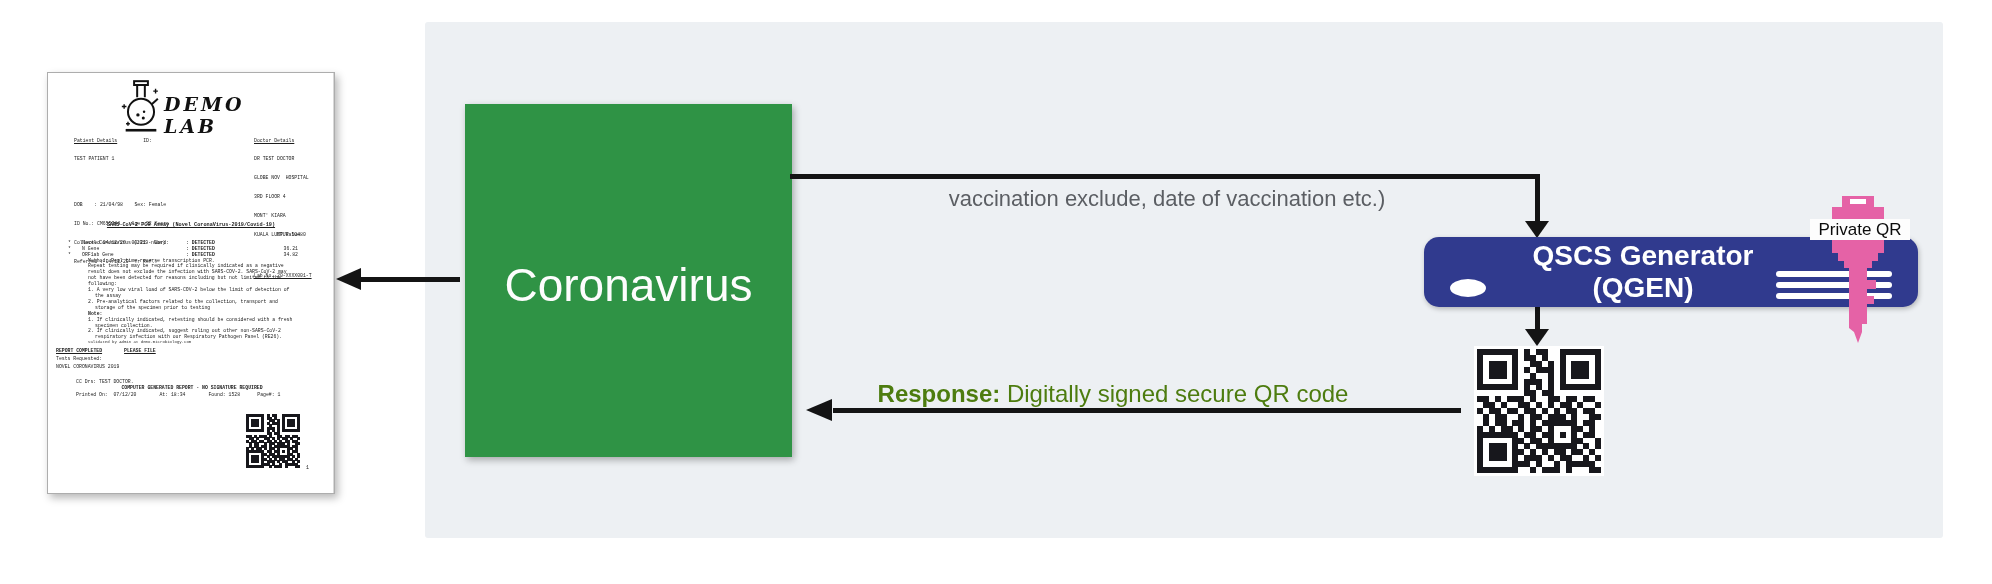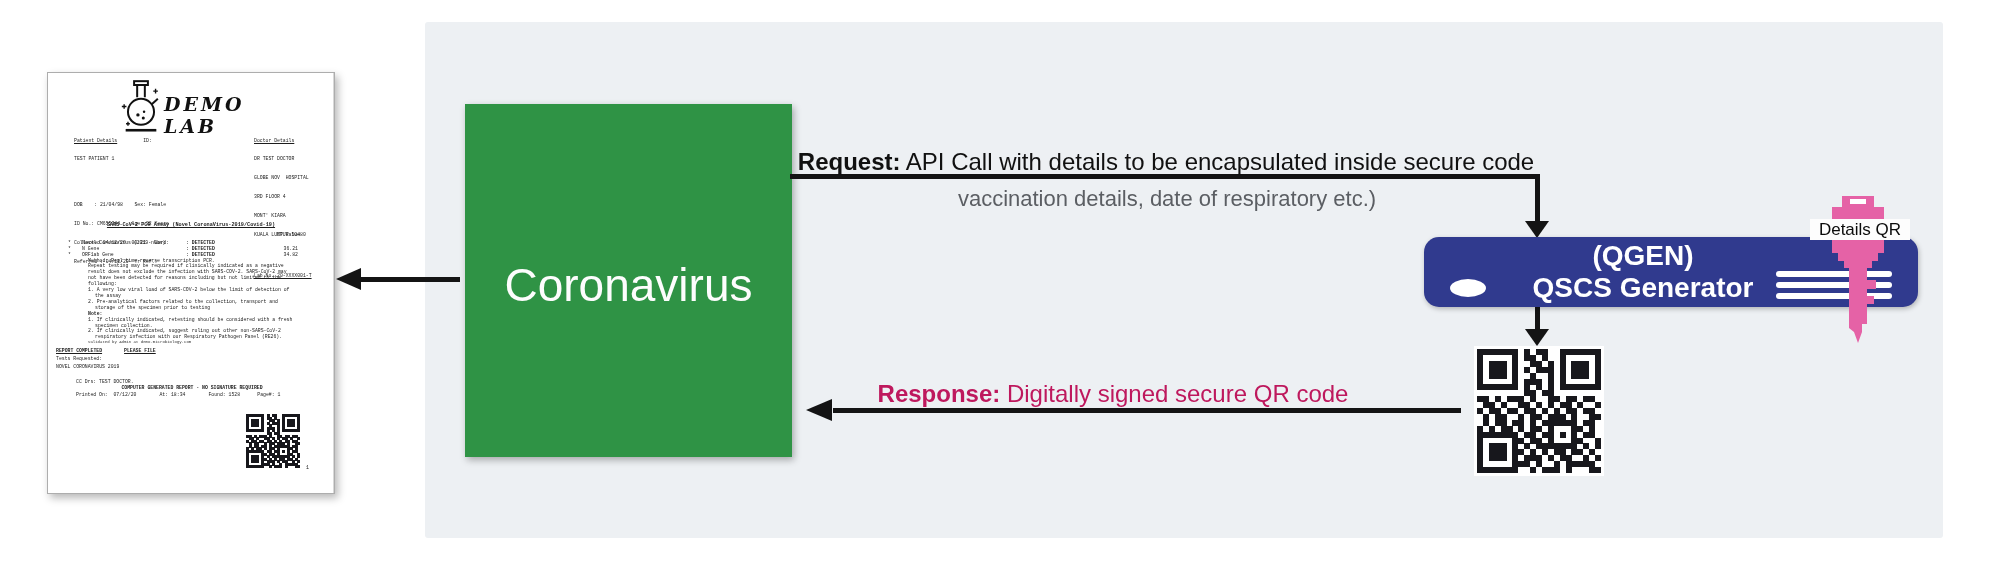--- a/index.html
+++ b/index.html
@@ -56,21 +56,21 @@
   .gen-v{left:1535px;top:306px;width:5px;height:24px;}
   .gen-head{position:absolute;left:1525px;top:329px;width:0;height:0;border-left:12px solid transparent;border-right:12px solid transparent;border-top:17px solid #141414;}
   .resp-h{left:833px;top:408px;width:628px;height:5px;}
   .resp-head{position:absolute;left:806px;top:399px;width:0;height:0;border-top:11px solid transparent;border-bottom:11px solid transparent;border-right:26px solid #141414;}
   .out-h{left:360px;top:277px;width:100px;height:5px;}
   .out-head{position:absolute;left:336px;top:268px;width:0;height:0;border-top:11px solid transparent;border-bottom:11px solid transparent;border-right:25px solid #141414;}
 
   
   .req-text{position:absolute;left:796px;top:148px;width:740px;text-align:center;font-size:24px;color:#111;}
   .req-example{position:absolute;left:797px;top:186px;width:740px;text-align:center;font-size:22px;line-height:26px;color:#5b5e63;}
-  .resp-text{position:absolute;left:790px;top:380px;width:646px;text-align:center;font-size:24px;color:#be185d;}
+  .resp-text{position:absolute;left:790px;top:380px;width:646px;text-align:center;font-size:24px;color:#4d7c0f;}
 
   
   .gen-box{position:absolute;left:1424px;top:237px;width:494px;height:70px;background:#303a8e;border-radius:15px;
            box-shadow:1px 2px 5px rgba(0,0,0,.25);}
   .gen-text{position:absolute;left:0;top:3px;width:438px;text-align:center;color:#fff;font-size:28px;font-weight:bold;line-height:32px;}
   .gen-oval{position:absolute;left:26px;top:42px;width:36px;height:18px;background:#fff;border-radius:50%;}
   .gen-vent{position:absolute;left:352px;width:116px;height:6px;background:#fff;border-radius:3px;}
   .v1{top:34px;} .v2{top:45px;} .v3{top:56px;}
 
   
@@ -459,55 +459,52 @@
   <div class="hline req-h"></div>
   <div class="vline req-v"></div>
   <div class="req-head"></div>
 
   <div class="vline gen-v"></div>
   <div class="gen-head"></div>
 
   <div class="hline resp-h"></div>
   <div class="resp-head"></div>
 
-  <div class="req-text">
-    <span class="b">Request:</span><span> API Call with details to be encapsulated inside secure code</span>
-  </div>
   <div class="req-example">
-    <div>vaccination details, date of respiratory etc.)</div>
+    <div>vaccination exclude, date of vaccination etc.)</div>
   </div>
   <div class="resp-text">
     <span class="b">Response:</span><span> Digitally signed secure QR code</span>
   </div>
 
   <div class="gen-box">
     <div class="gen-text">
+      <div>QSCS Generator</div>
       <div>(QGEN)</div>
-      <div>QSCS Generator</div>
     </div>
     <div class="gen-oval"></div>
     <div class="gen-vent v1"></div>
     <div class="gen-vent v2"></div>
     <div class="gen-vent v3"></div>
   </div>
 
   <svg class="key-svg" width="60" height="148" viewBox="0 0 60 148">
     <g fill="#e562a6">
       <rect x="14" y="0" width="32" height="11"></rect>
       <rect x="4" y="11" width="52" height="46"></rect>
       <rect x="10" y="57" width="40" height="8"></rect>
       <rect x="16" y="65" width="28" height="7"></rect>
       <rect x="21" y="72" width="18" height="50"></rect>
       <rect x="39" y="84" width="9" height="9"></rect>
       <rect x="39" y="100" width="7" height="8"></rect>
       <polygon points="21,122 39,122 39,128 34,128 34,136 30,147 26,136 21,132"></polygon>
     </g>
     <rect x="22" y="3" width="16" height="5" fill="#fff"></rect>
   </svg>
-  <div class="key-label">Details QR</div>
+  <div class="key-label">Private QR</div>
 
   <div class="qr-big">
     <div class="qr-grid">
         <i style="left:0.00px;top:0.00px;width:6px;height:6px"></i>
         <i style="left:5.90px;top:0.00px;width:6px;height:6px"></i>
         <i style="left:11.81px;top:0.00px;width:6px;height:6px"></i>
         <i style="left:17.71px;top:0.00px;width:6px;height:6px"></i>
         <i style="left:23.62px;top:0.00px;width:6px;height:6px"></i>
         <i style="left:29.52px;top:0.00px;width:6px;height:6px"></i>
         <i style="left:35.43px;top:0.00px;width:6px;height:6px"></i>

